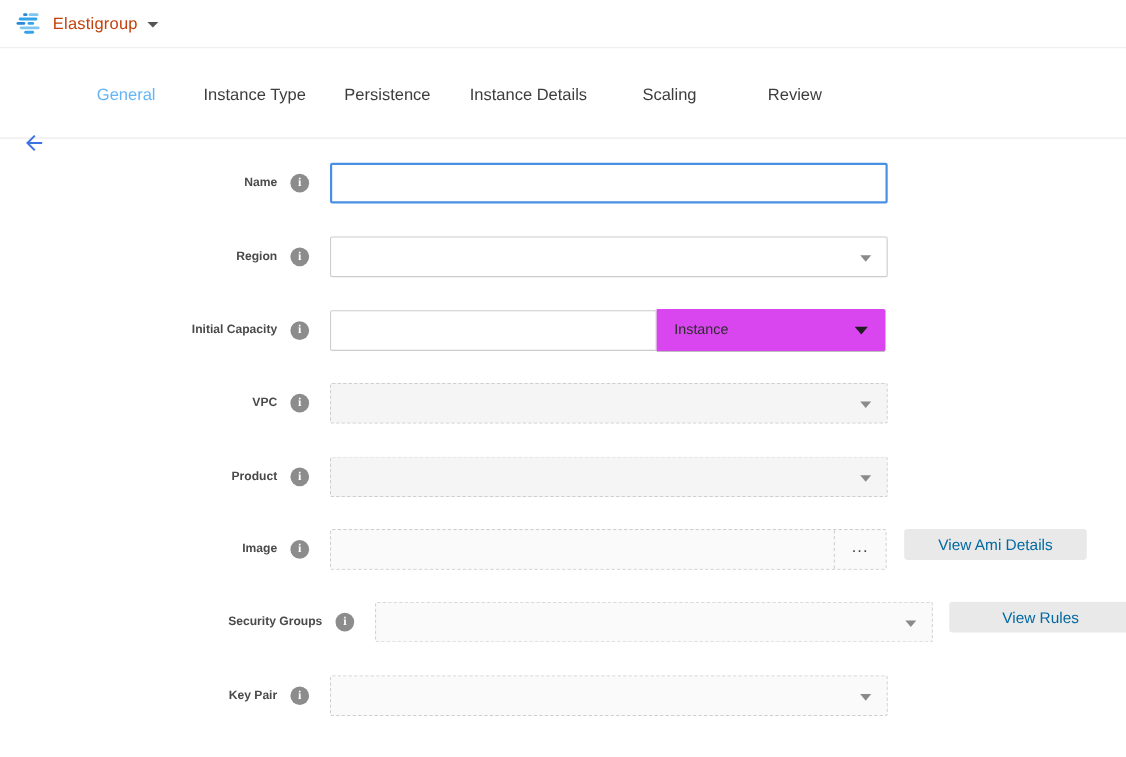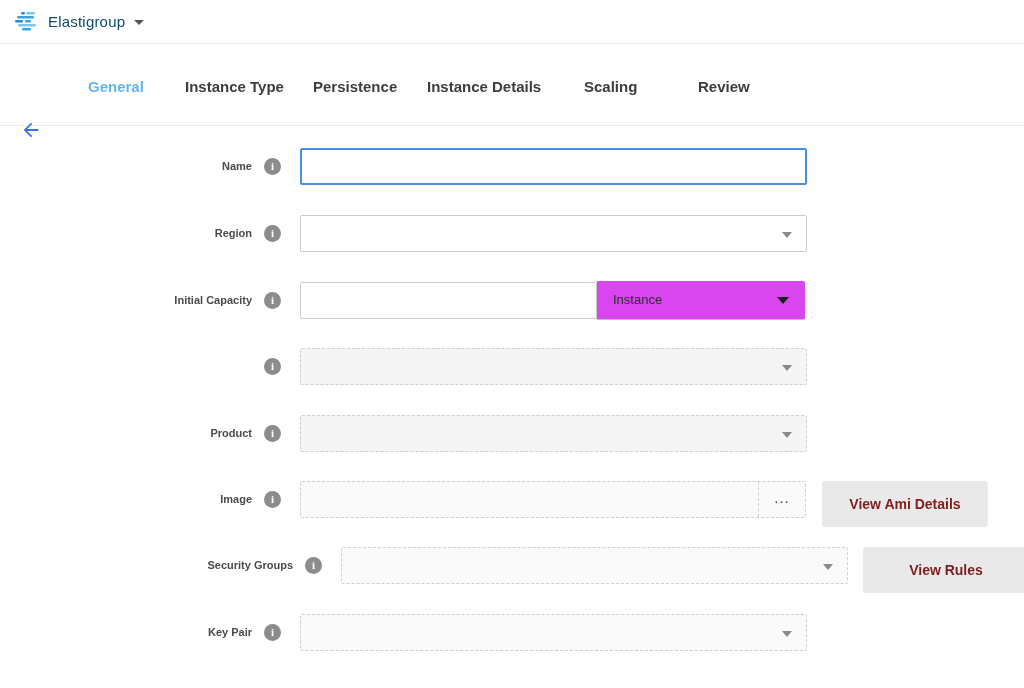--- a/index.html
+++ b/index.html
@@ -27,42 +27,41 @@
     padding-left: 14px;
   }
   .logo {
     width: 26px;
     height: 22px;
     margin-right: 8px;
     flex: 0 0 auto;
   }
   .app-title {
     font-size: 15px;
-    color: #0c4a6e;
+    color: #c2410c;
     letter-spacing: 0.2px;
   }
   .header-caret {
     width: 0; height: 0;
     border-left: 5px solid transparent;
     border-right: 5px solid transparent;
     border-top: 5px solid #555555;
     margin-left: 9px;
     margin-top: 2px;
   }
 
   
   .tab-bar {
     position: absolute;
     top: 44px; left: 0;
     width: 100%;
     height: 82px;
     background: #ffffff;
     border-bottom: 1px solid #e8e8e8;
     box-sizing: border-box;
-    font-weight: bold;
   }
   .back-arrow {
     position: absolute;
     left: 20px;
     top: 75px;
     width: 22px;
     height: 22px;
     cursor: pointer;
   }
   .tab {
@@ -244,29 +243,28 @@
     letter-spacing: 1px;
     color: #444444;
     cursor: pointer;
   }
 
   .side-button {
     position: absolute;
     left: 822px;
     top: 0;
     width: 166px;
-    height: 46px;
+    height: 28px;
     background: #e9e9e9;
     border: none;
     border-radius: 3px;
     font-family: "Liberation Sans", sans-serif;
     font-size: 14px;
-    color: #7f1d1d;
-    cursor: pointer;
-    font-weight: bold;
+    color: #0369a1;
+    cursor: pointer;
   }
   .row-image .side-button, .row-security .side-button { top: 0px; }
 </style>
 </head>
 <body>
 
 <div class="app-header">
   <svg class="logo" viewBox="0 0 26 22">
     <rect x="7" y="1" width="4" height="2.6" rx="1.3" fill="#2b87d8"></rect>
     <rect x="12" y="1" width="9" height="2.6" rx="1.3" fill="#7ec5f1"></rect>
@@ -310,20 +308,21 @@
   <span class="field-label">Initial Capacity</span>
   <span class="info-icon">i</span>
   <input class="capacity-input" type="text" value="" style="">
   <div class="unit-select">
     <span class="unit-label">Instance</span>
     <span class="unit-caret"></span>
   </div>
 </div>
 
 <div class="form-row row-vpc">
+  <span class="field-label">VPC</span>
   <span class="info-icon">i</span>
   <div class="select-box disabled">
     <span class="select-caret"></span>
   </div>
 </div>
 
 <div class="form-row row-product">
   <span class="field-label">Product</span>
   <span class="info-icon">i</span>
   <div class="select-box disabled">

